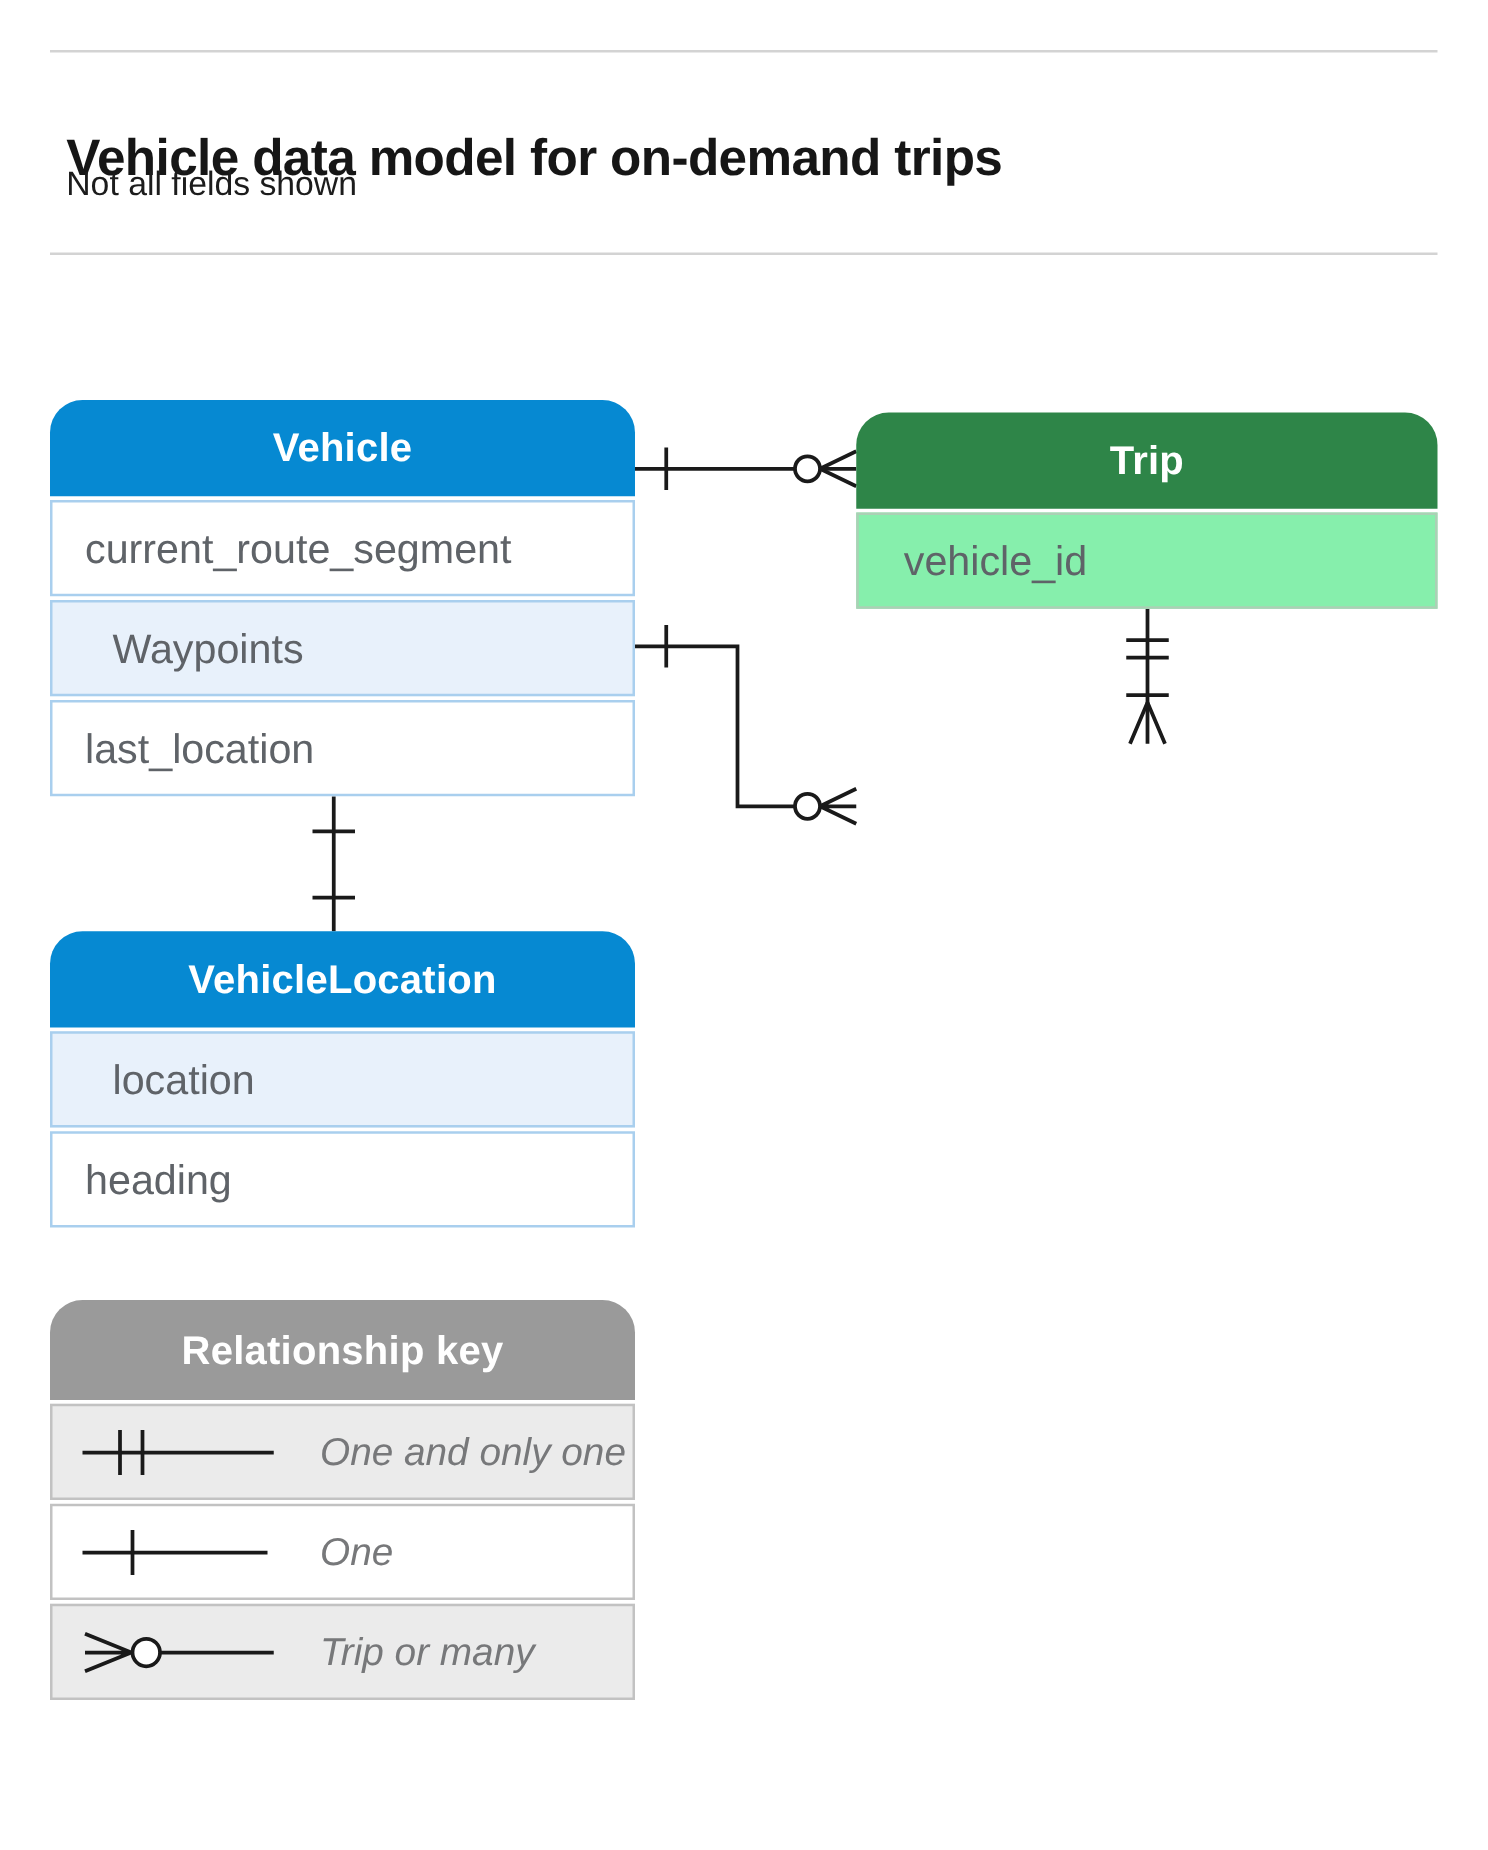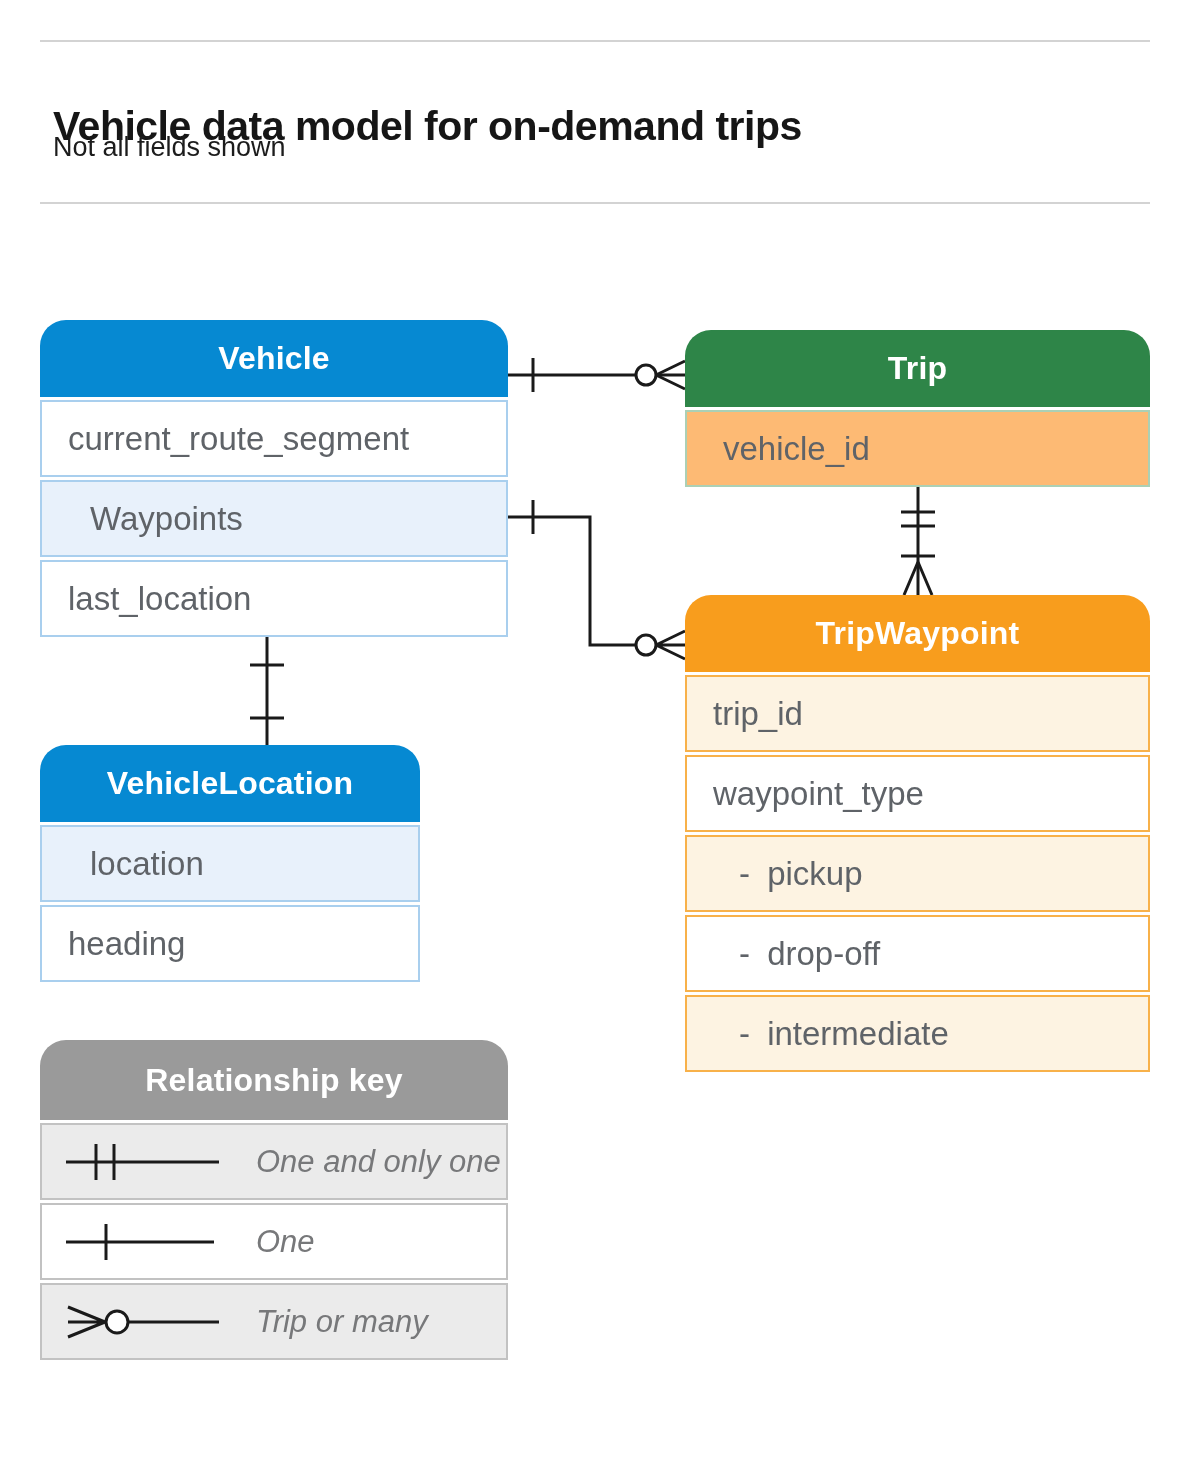--- a/index.html
+++ b/index.html
@@ -30,21 +30,21 @@
   }
   .entity-row.indent{padding-left:52px;word-spacing:8px;}
   .entity-row:first-of-type{margin-top:0;}
 
   .theme-blue .entity-header{background:#0689d2;}
   .theme-blue .entity-row{border-color:#a9cfee;}
   .theme-blue .entity-row.tinted{background:#e8f1fb;padding-left:48px;}
 
   .theme-green .entity-header{background:#2e8548;}
   .theme-green .entity-row{border-color:#abd0b5;}
-  .theme-green .entity-row.tinted{background:#fdba74;padding-left:36px;}
+  .theme-green .entity-row.tinted{background:#86efac;padding-left:36px;}
 
   .theme-orange .entity-header{background:#f89d1d;}
   .theme-orange .entity-row{border-color:#f8b14a;}
   .theme-orange .entity-row.tinted{background:#fdf3e2;}
 
   .theme-gray .entity-header{background:#9a9a9a;border-radius:26px 26px 0 0;height:80px;}
   .theme-gray .entity-row{border-color:#c2c2c2;height:77px;font-style:italic;}
   .theme-gray .entity-row.tinted{background:#ebebeb;}
 
   .legend-row{padding-left:22px;}
@@ -99,30 +99,22 @@
     <div class="entity-row">current_route_segment</div>
     <div class="entity-row tinted">Waypoints</div>
     <div class="entity-row">last_location</div>
   </div>
 
   <div class="entity theme-green" style="left:685px;top:330px;width:465px;">
     <div class="entity-header">Trip</div>
     <div class="entity-row tinted">vehicle_id</div>
   </div>
 
-  <div class="entity theme-orange" style="left:685px;top:595px;width:465px;">
-    <div class="entity-header">TripWaypoint</div>
-    <div class="entity-row tinted">trip_id</div>
-    <div class="entity-row">waypoint_type</div>
-    <div class="entity-row tinted indent">- pickup</div>
-    <div class="entity-row indent">- drop-off</div>
-    <div class="entity-row tinted indent">- intermediate</div>
-  </div>
 
-  <div class="entity theme-blue" style="left:40px;top:745px;width:380px;">
+  <div class="entity theme-blue" style="left:40px;top:745px;width:468px;">
     <div class="entity-header">VehicleLocation</div>
     <div class="entity-row tinted">location</div>
     <div class="entity-row">heading</div>
   </div>
 
   <div class="entity theme-gray" style="left:40px;top:1040px;width:468px;">
     <div class="entity-header">Relationship key</div>
 
     <div class="entity-row tinted legend-row">
       <svg class="legend-symbol" width="160" height="44" viewBox="0 0 160 44" fill="none" stroke="#1a1a1a" stroke-width="3">

